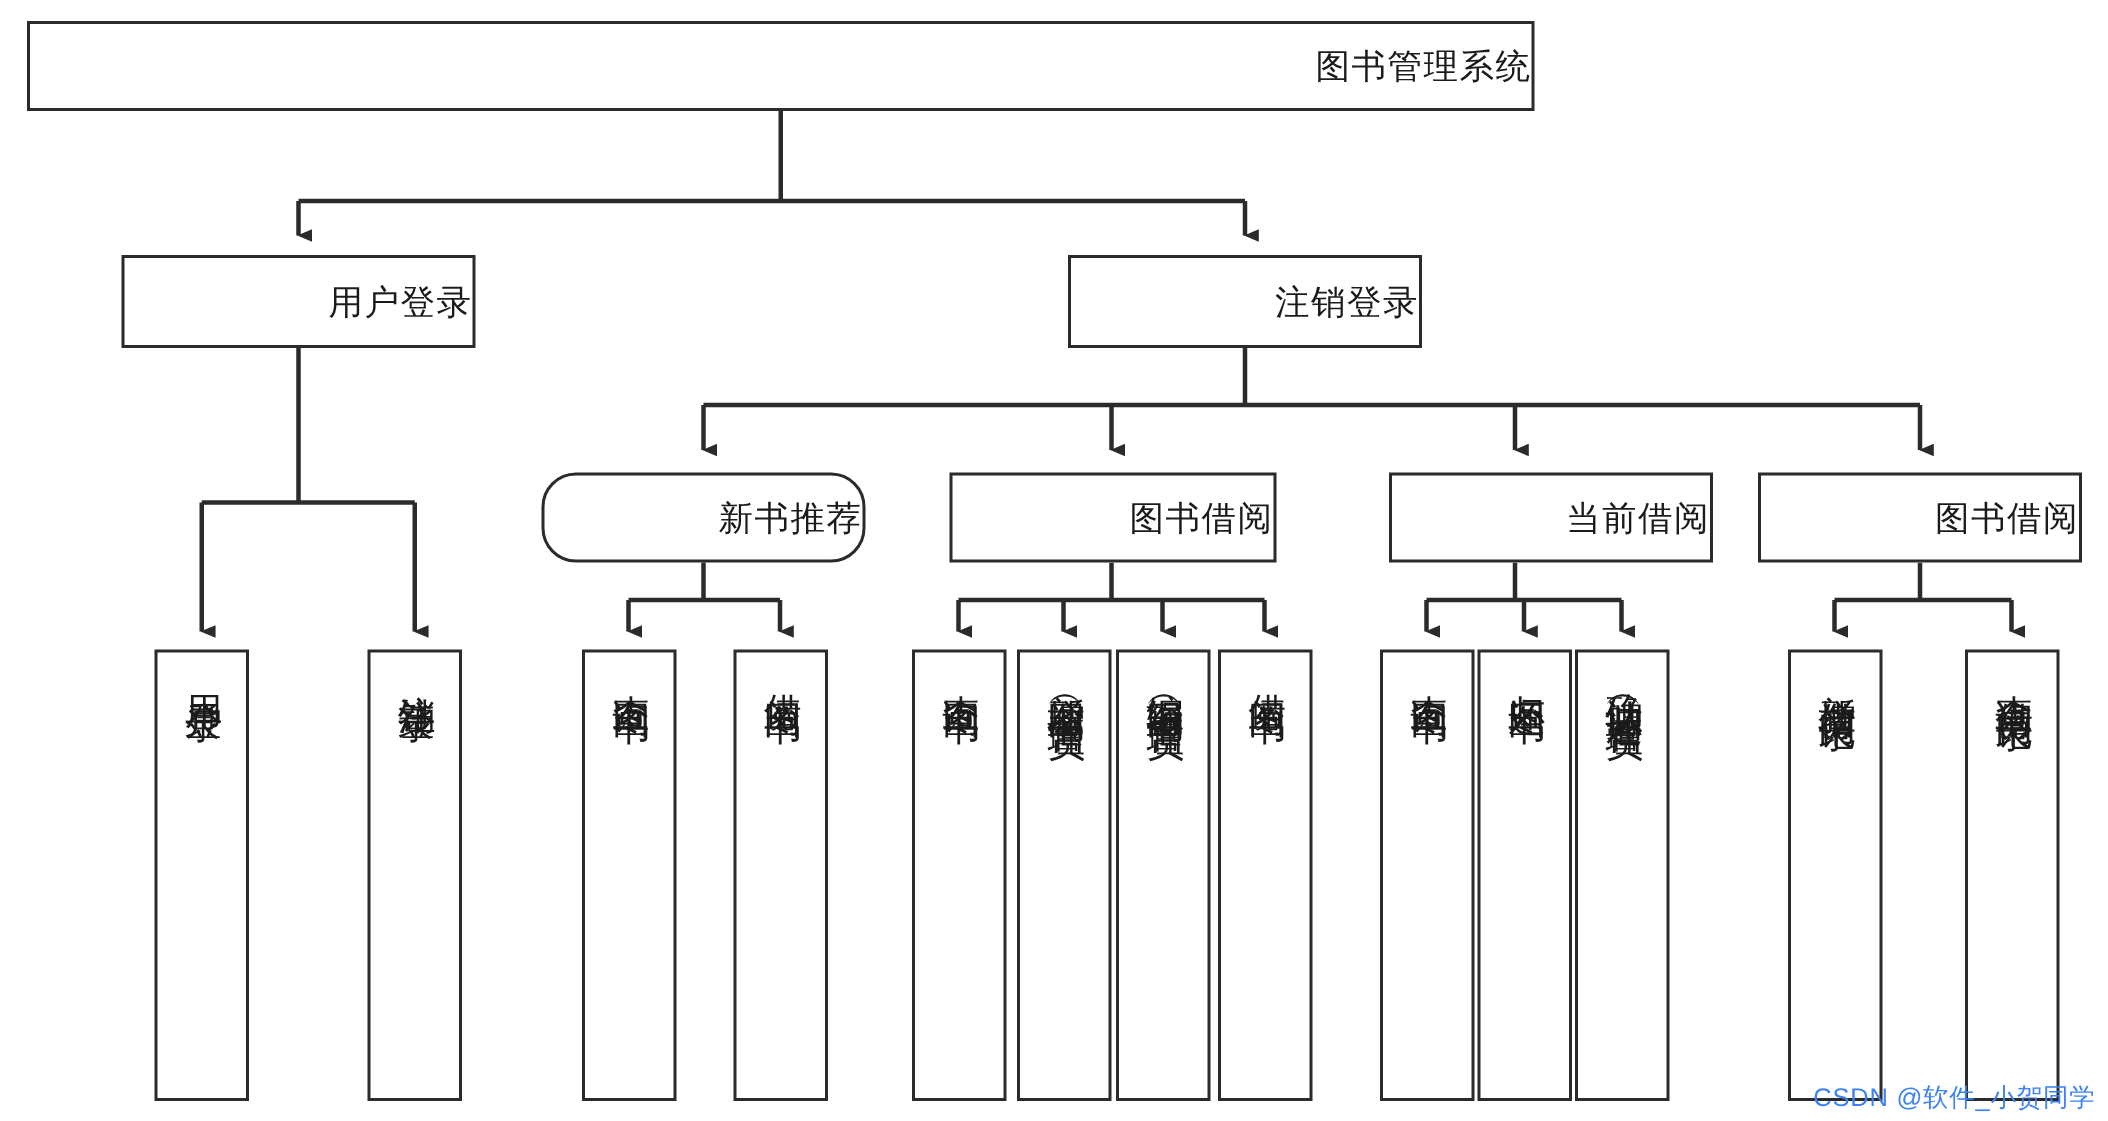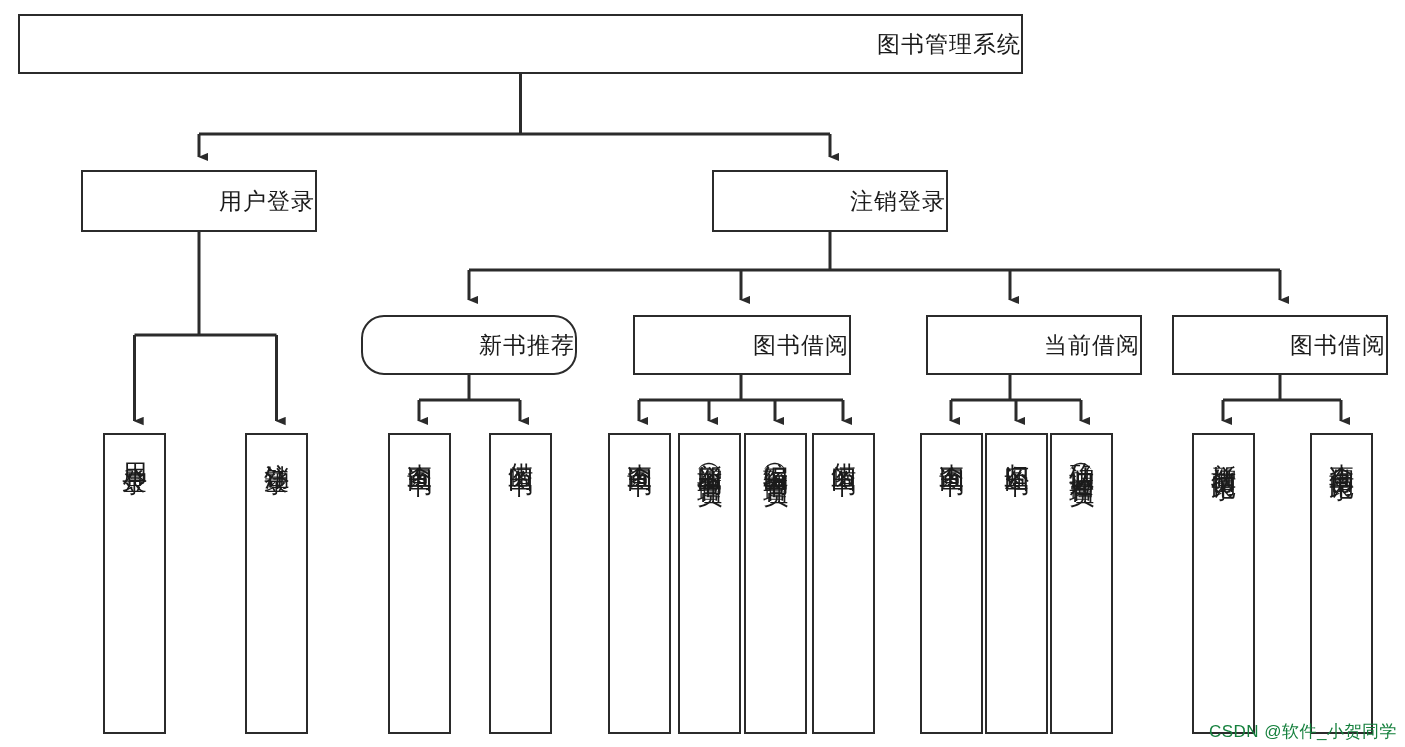--- a/index.html
+++ b/index.html
@@ -51,21 +51,21 @@
     line-height: 1.02;
     letter-spacing: 3px;
     white-space: nowrap;
     color: #1b1b1b;
   }
   .watermark {
     position: absolute;
     right: 8px;
     bottom: 4px;
     font-size: 17px;
-    color: #15803d;
+    color: #3b82f6;
     letter-spacing: 0.5px;
     white-space: nowrap;
   }
 </style>
 </head>
 <body>
 
 <div id="canvas">
 
   <svg class="connectors" viewBox="0 0 1405 747">

